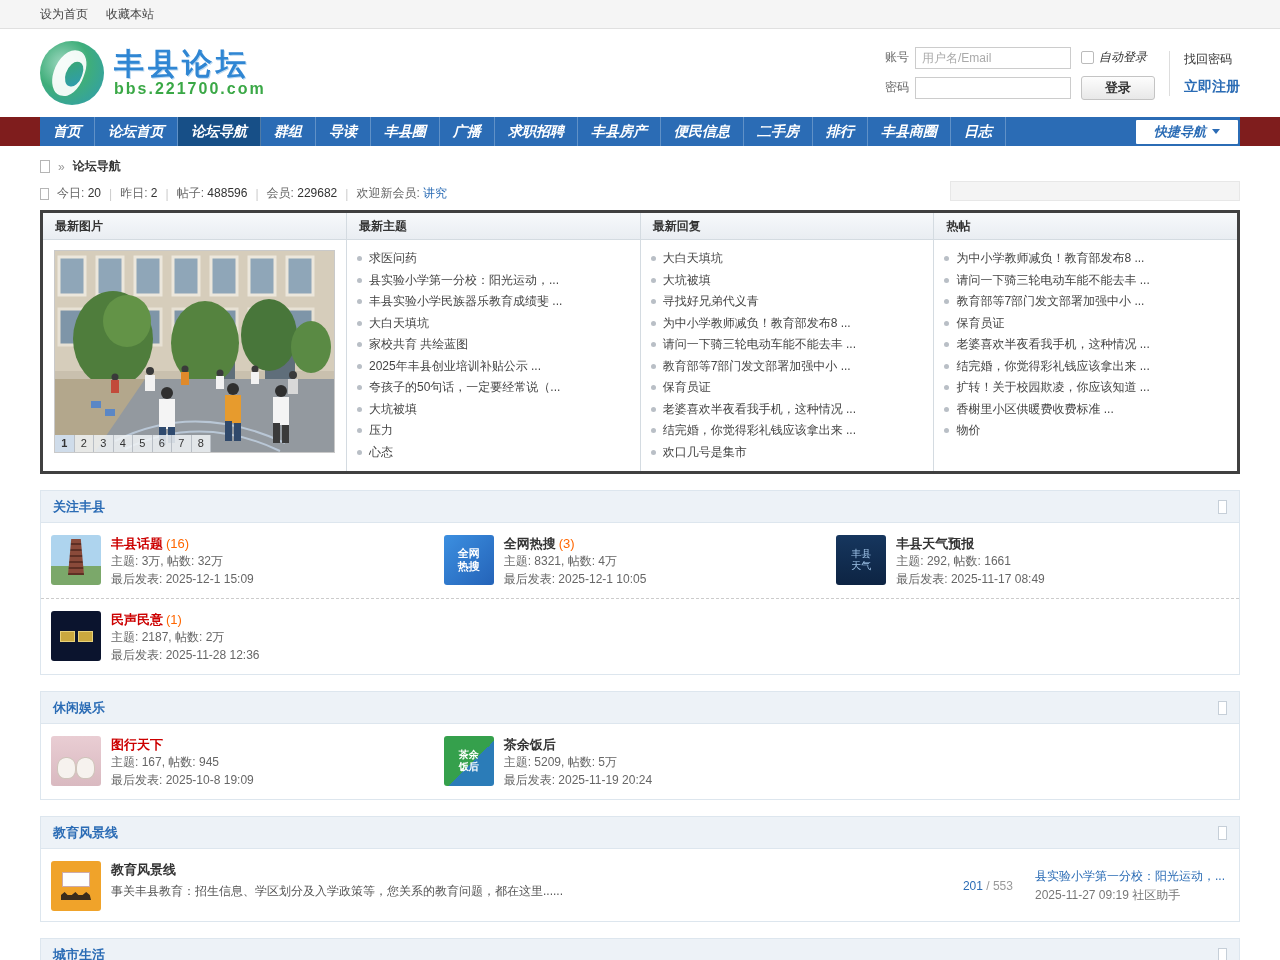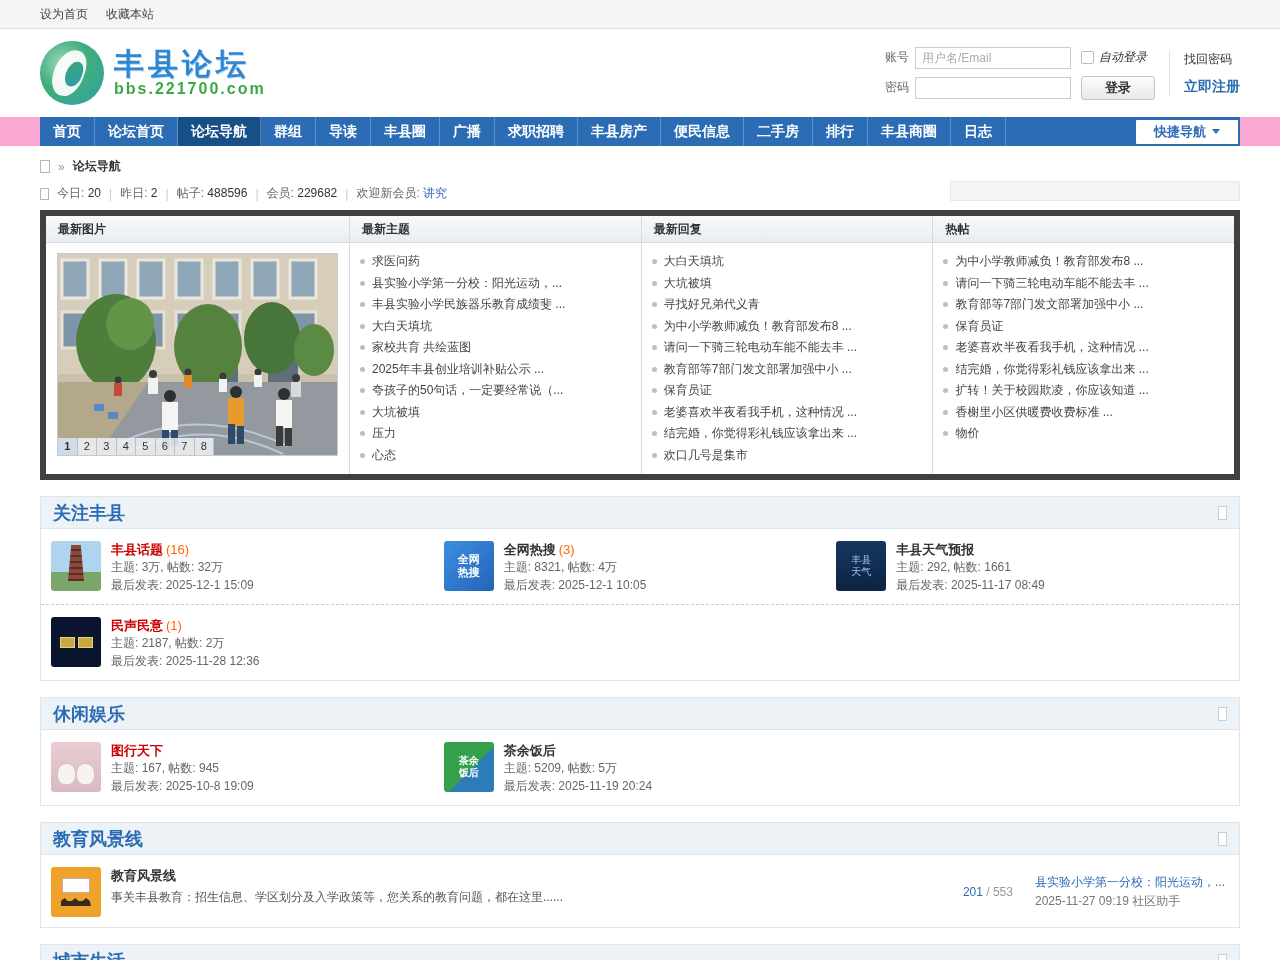--- a/index.html
+++ b/index.html
@@ -37,21 +37,21 @@
   .autologin { display:flex; align-items:center; gap:5px; margin-left:10px;font-style:italic; }
   .cbx { width:13px; height:13px; border:1px solid #bbb; border-radius:2px; background:#fff; display:inline-block; }
   .btn-login { width:74px; height:24px; margin-left:10px; border:1px solid #c4c4c4; border-radius:3px;
     background:linear-gradient(#fdfdfd,#e8e8e8); font-weight:bold; color:#333; font-size:13px; cursor:pointer; }
   .login-links { border-left:1px solid #ddd; margin-left:14px; padding-left:14px; display:flex;
     flex-direction:column; gap:10px; }
   .forgot { color:#333; }
   .register { color:#2b6cb5; font-weight:bold; font-size:14px; }
 
   
-  .navbar-zone { background:#f9a8d4; }
+  .navbar-zone { background:#7f1d1d;font-style:italic; }
   .navbar { background:#2b6cb5; height:29px; display:flex; align-items:stretch; }
   .nav-item { display:flex; align-items:center; padding:0 13px; color:#fff; font-size:14px; font-weight:bold;
     border-right:1px solid rgba(255,255,255,.25); white-space:nowrap; }
   .nav-item.active { background:#174f87; }
   .quick-nav { margin-left:auto; align-self:center; background:#fff; color:#2b6cb5; font-weight:bold;
     font-size:13px; padding:3px 18px; margin-right:2px; border-radius:1px; display:flex; align-items:center; gap:6px; }
   .caret { width:0; height:0; border-left:4px solid transparent; border-right:4px solid transparent;
     border-top:5px solid #2b6cb5; display:inline-block; }
 
   
@@ -60,42 +60,42 @@
   .crumb-sep { color:#999; }
   .crumb-cur { font-weight:bold; }
   .statsline { display:flex; align-items:center; gap:8px; color:#666; padding-bottom:8px; position:relative; }
   .statsline b { color:#333; font-weight:normal; }
   .stat-sep { color:#ccc; }
   .welcome a { color:#2b6cb5; }
   .banner-ph { position:absolute; right:0; top:-4px; width:290px; height:20px; background:#f4f4f4;
     border:1px solid #e7e7e7; }
 
   
-  .board { border:6px solid #404040; display:flex; }
+  .board { border:3px solid #404040; display:flex; }
   .bcol { border-right:1px solid #d4dbe1; display:flex; flex-direction:column; }
   .bcol:last-child { border-right:none; }
   .c1 { width:304px; } .c2 { width:295px; } .c3 { width:295px; } .c4 { width:304px; }
   .bhead { height:27px; line-height:26px; padding:0 12px; font-weight:bold; color:#333;
     background:linear-gradient(#f7f9fb,#e9edf2); border-bottom:1px solid #d4dbe1; }
   .blist { list-style:none; padding:8px 10px; }
   .blist li { line-height:21.5px; white-space:nowrap; overflow:hidden; display:flex; align-items:center; gap:7px; }
   .blist li::before { content:""; width:5px; height:5px; border-radius:50%; background:#b9bfc6; flex:0 0 auto; }
   .blist a { color:#444; }
   .photo-cell { padding:10px 11px; }
   .photo-frame { position:relative; width:281px; height:203px; border:1px solid #c9c9c9; background:#c8bfae; }
   .pager { position:absolute; left:0; bottom:0; display:flex; }
   .pager span { width:19.5px; height:17px; line-height:17px; text-align:center; font-size:11px; color:#333;
     background:rgba(240,243,246,.85); border-right:1px solid #b9bfc6; cursor:pointer; }
   .pager span.on { background:#cfdcea; font-weight:bold; }
 
   
   .section { border:1px solid #dde6ee; margin-top:16px; }
   .sec-head { background:#edf2f7; height:32px; display:flex; align-items:center; padding:0 12px;
     border-bottom:1px solid #dde6ee; }
-  .sec-title { color:#2b6cb5; font-weight:bold; font-size:18px; }
+  .sec-title { color:#2b6cb5; font-weight:bold; font-size:13px; }
   .collapse-ph { margin-left:auto; width:9px; height:14px; border:1px solid #c6cfd8; background:#fff; cursor:pointer; }
   .frow { display:flex; padding:12px 10px 10px; }
   .frow + .frow { border-top:1px dashed #ccc; }
   .forum { width:33.33%; display:flex; gap:10px; }
   .forum.wide { width:100%; }
   .ficon { width:50px; height:50px; flex:0 0 auto; border-radius:3px; position:relative; overflow:hidden;
     display:flex; align-items:center; justify-content:center; flex-direction:column; cursor:pointer; }
   .ftitle { font-size:13px; font-weight:bold; line-height:17px; }
   .ftitle a { color:#333; }
   .ftitle a.hot { color:#c00; }

